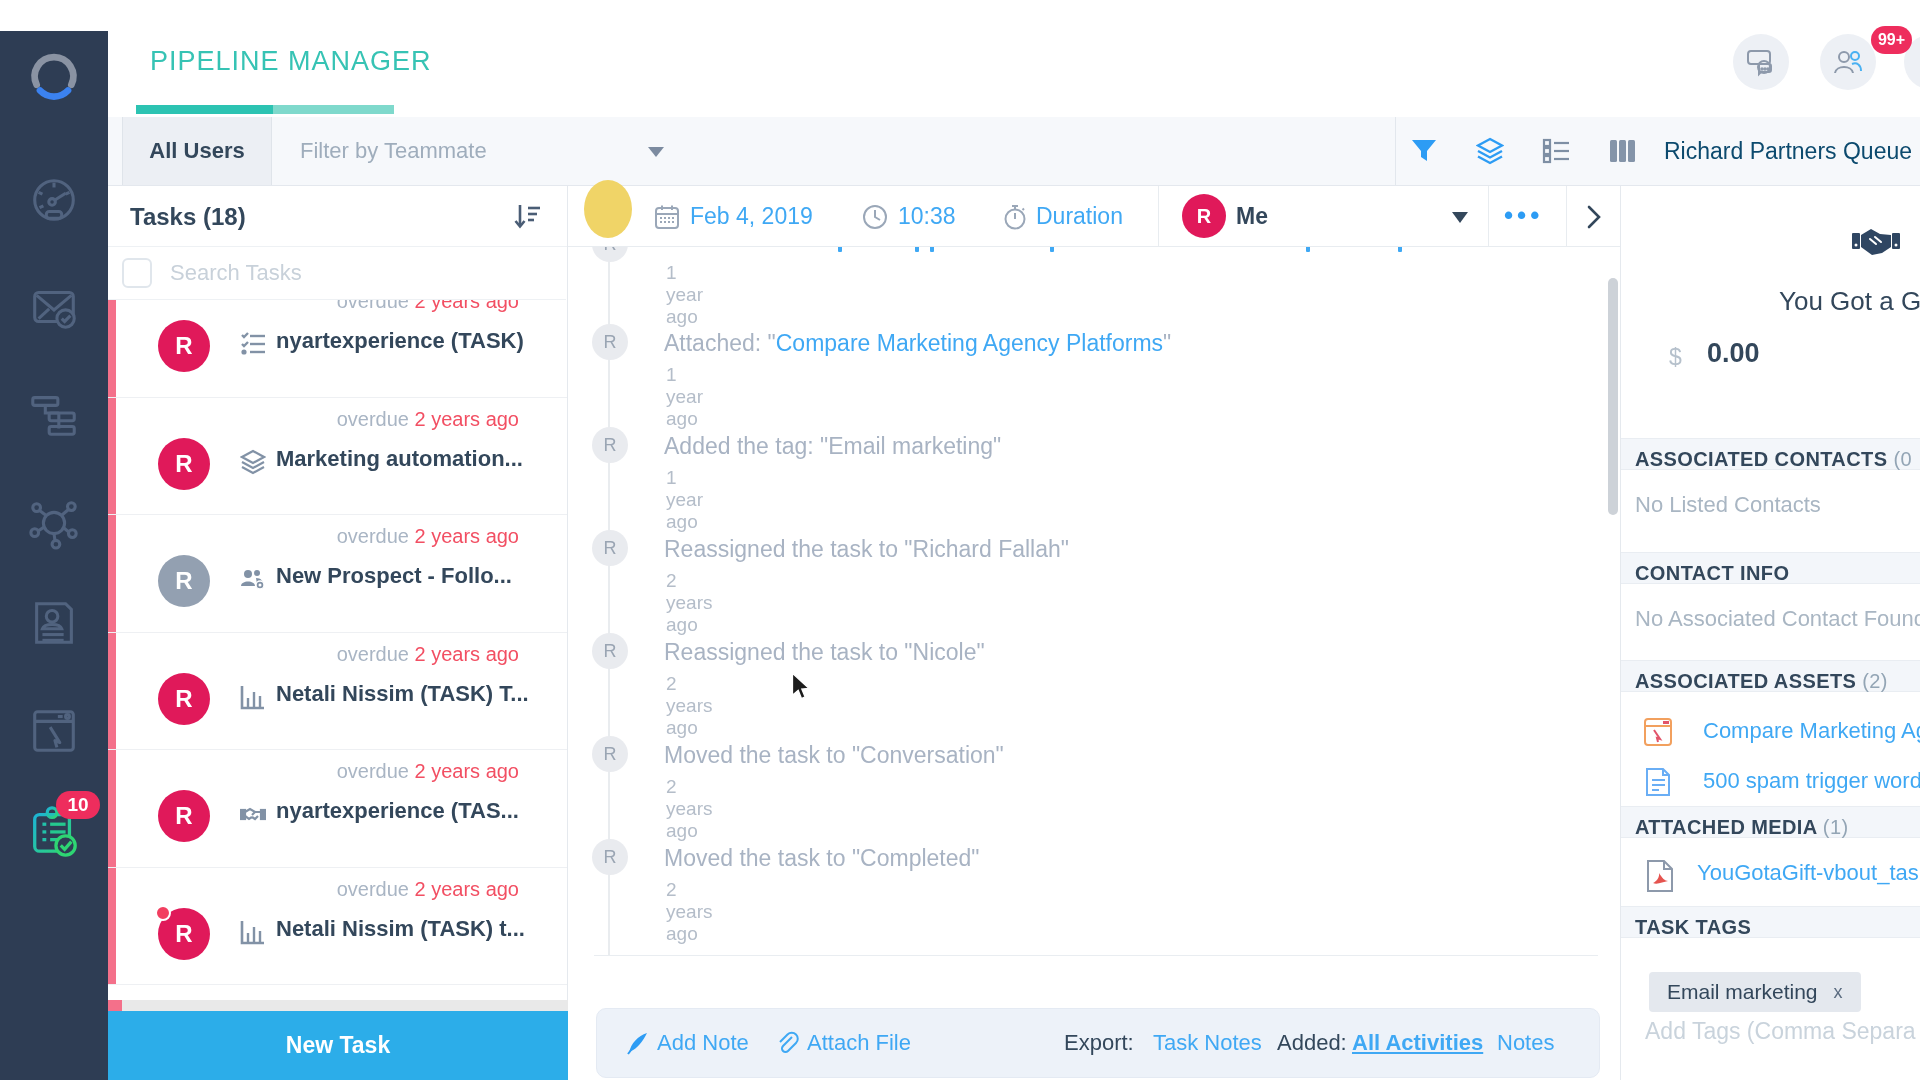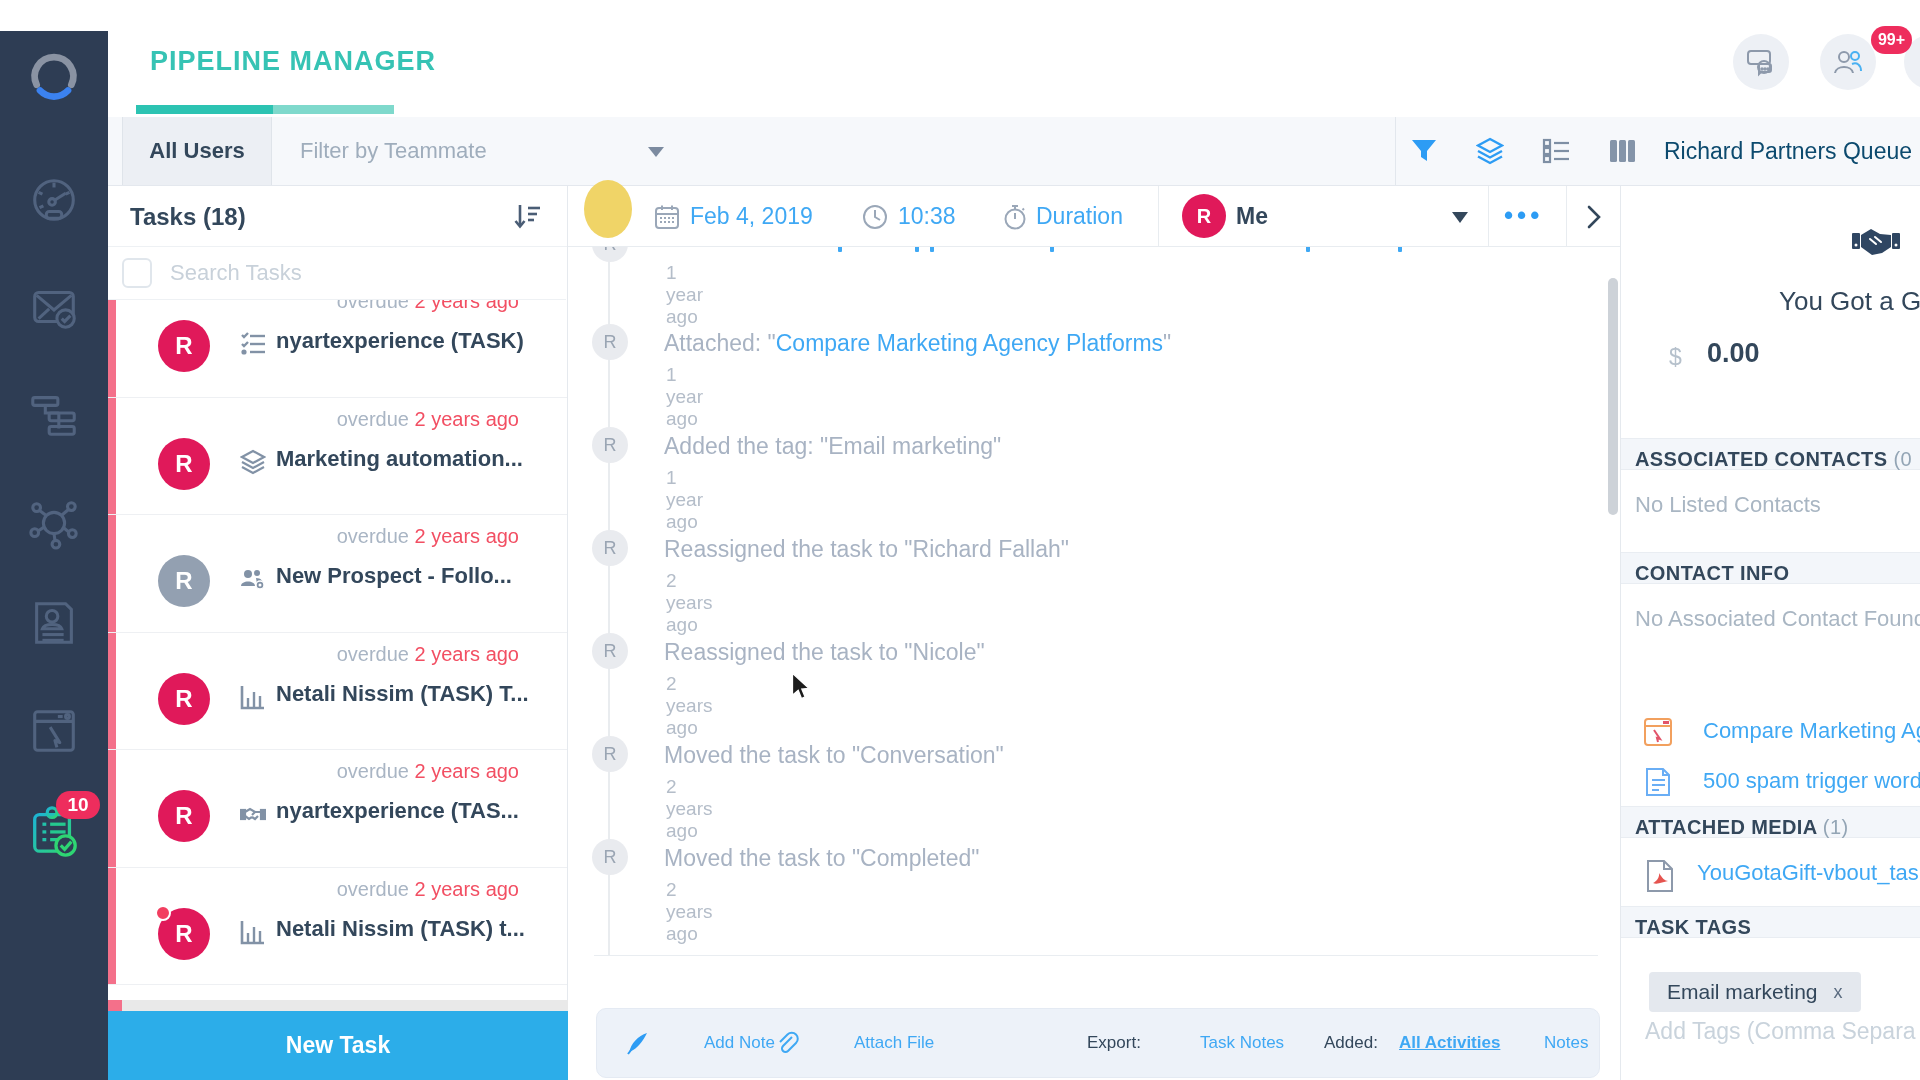--- a/index.html
+++ b/index.html
@@ -8,21 +8,21 @@
 
   
   #sidebar { position:absolute; left:0; top:12px; width:108px; height:1068px; background:#2e3d54;margin-top:19px; }
   .sb-ic { position:absolute; left:27px; width:54px; height:54px; }
   #sb-badge { position:absolute; left:56px; top:760px; min-width:44px; height:28px; background:#ee2d5d;
               border-radius:15px; color:#fff; font-size:19px; font-weight:bold; text-align:center;
               line-height:28px; z-index:3; }
 
   
   #appbar { position:absolute; left:108px; top:12px; right:0; height:105px; background:#fff; }
-  #page-title { position:absolute; left:42px; top:34px; font-size:27px; font-weight:700;
+  #page-title { position:absolute; left:42px; top:34px; font-size:27px; font-weight:400;
                 color:#36c3b4; letter-spacing:1px; }
   #title-bar { position:absolute; left:28px; top:93px; width:258px; height:9px;
                background:linear-gradient(90deg,#2cc3b2 0 53%, #7fd9cc 53%);}
   .circ-btn { position:absolute; top:22px; width:56px; height:56px; border-radius:50%;
               background:#edf0f5; display:flex; align-items:center; justify-content:center; }
   #nav-badge { position:absolute; left:1763px; top:14px; min-width:41px; height:28px; background:#ee2d5d;
                border-radius:15px; color:#fff; font-size:16px; font-weight:bold; text-align:center;
                line-height:28px; z-index:6; }
 
   
@@ -95,22 +95,22 @@
   .e-av { position:absolute; left:24px; width:36px; height:36px; border-radius:50%; background:#e9ebef;
           color:#9aa5b3; font-size:18px; display:flex; align-items:center; justify-content:center; }
   .e-txt { position:absolute; left:96px; font-size:23px; color:#a8b3c3; white-space:nowrap; }
   .e-txt .lnk { color:#3fa8f4; }
   .e-time { position:absolute; left:98px; font-size:19px; color:#b4bdc9; }
   .frag { position:absolute; top:59px; height:7px; width:4px; background:#3fa8f4; border-radius:1px; }
 
   #c-div { position:absolute; left:26px; top:769px; width:1004px; height:1px; background:#e9edf1; }
   #fbar { position:absolute; left:28px; top:822px; width:1004px; height:70px; background:#edf2f9;
           border-radius:10px; border:1px solid #e4eaf3; }
-  .f-item { position:absolute; top:0; height:68px; line-height:68px; font-size:17px; color:#3fa8f4;
-            white-space:nowrap;margin-left:47px; }
+  .f-item { position:absolute; top:0; height:68px; line-height:68px; font-size:22px; color:#3fa8f4;
+            white-space:nowrap; }
   .f-dark { color:#33475b; }
   .f-ic { position:absolute; top:22px; width:25px; height:25px; }
   #all-act { text-decoration:underline; font-weight:600; }
   #vthumb { position:absolute; left:1040px; top:92px; width:10px; height:237px; background:#cdd2d8;
             border-radius:5px; }
   #cursor { position:absolute; left:222px; top:486px; z-index:7; }
 
   
   #details { position:absolute; left:1620px; top:186px; width:300px; height:894px; background:#fff;
              border-left:1px solid #e5e9ee; }
@@ -517,21 +517,21 @@
   <div id="fbar">
     <svg class="f-ic" style="left:28px" viewBox="0 0 25 25">
       <path d="M4 22 C6 12 13 5 22 2 C18 10 12 18 6 20 Z" fill="#2d9cf4"></path>
       <line x1="3" y1="23" x2="10" y2="14" stroke="#2d9cf4" stroke-width="2"></line>
     </svg>
     <div class="f-item" style="left:60px">Add Note</div>
     <svg class="f-ic" style="left:178px" viewBox="0 0 25 25" fill="none" stroke="#3fa8f4" stroke-width="2">
       <path d="M17 6 L8 15 a3.5 3.5 0 0 0 5 5 L21 12 a6 6 0 0 0 -8.5 -8.5 L5 11"></path>
     </svg>
     <div class="f-item" style="left:210px">Attach File</div>
-    <div class="f-item f-dark" style="left:443px">Export:</div>
+    <div class="f-item f-dark" style="left:467px">Export:</div>
     <div class="f-item" style="left:556px">Task Notes</div>
     <div class="f-item f-dark" style="left:680px">Added:</div>
     <div class="f-item" id="all-act" style="left:755px">All Activities</div>
     <div class="f-item" style="left:900px">Notes</div>
   </div>
 
   <div id="vthumb"></div>
 </section>
 
 <aside id="details">
@@ -550,20 +550,23 @@
   <div class="band" style="top:252px">
     <span>ASSOCIATED CONTACTS</span> <span class="cnt">(0</span>
   </div>
   <div class="empty-row" style="top:306px">No Listed Contacts</div>
 
   <div class="band" style="top:366px">
     <span>CONTACT INFO</span>
   </div>
   <div class="empty-row" style="top:420px">No Associated Contact Found</div>
 
+  <div class="band" style="top:474px">
+    <span>ASSOCIATED ASSETS</span> <span class="cnt">(2)</span>
+  </div>
   <div class="asset" style="top:522px">
     <svg class="a-ic" width="30" height="30" viewBox="0 0 30 30" fill="none">
       <rect x="2" y="2" width="26" height="26" rx="3" stroke="#f2a05e" stroke-width="2"></rect>
       <line x1="2" y1="9" x2="28" y2="9" stroke="#f2a05e" stroke-width="2"></line>
       <rect x="20" y="4" width="6" height="3" fill="#e2556a"></rect>
       <path d="M11 13 L17 22 L14 21 L15 25" stroke="#e2556a" stroke-width="2" fill="none"></path>
     </svg>
     <div class="a-lnk">Compare Marketing Age</div>
   </div>
   <div class="asset" style="top:572px">

